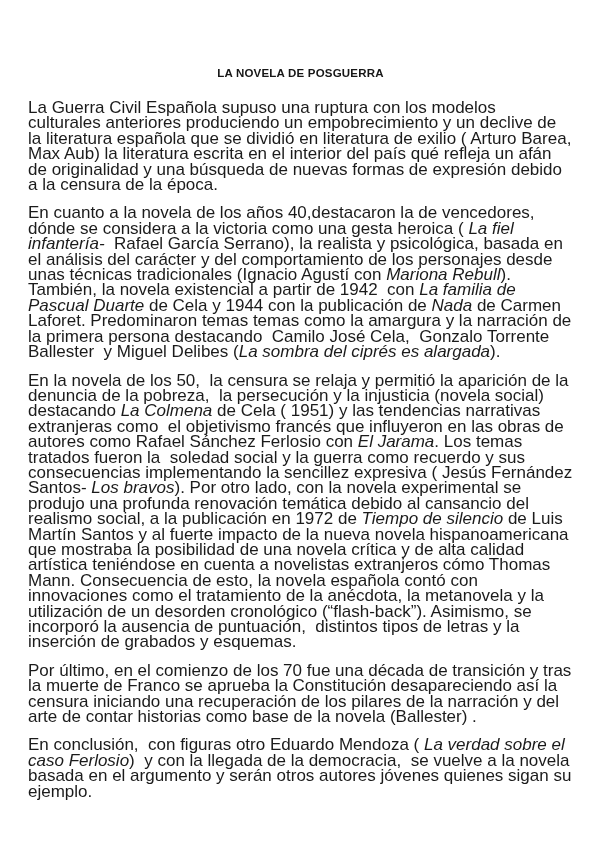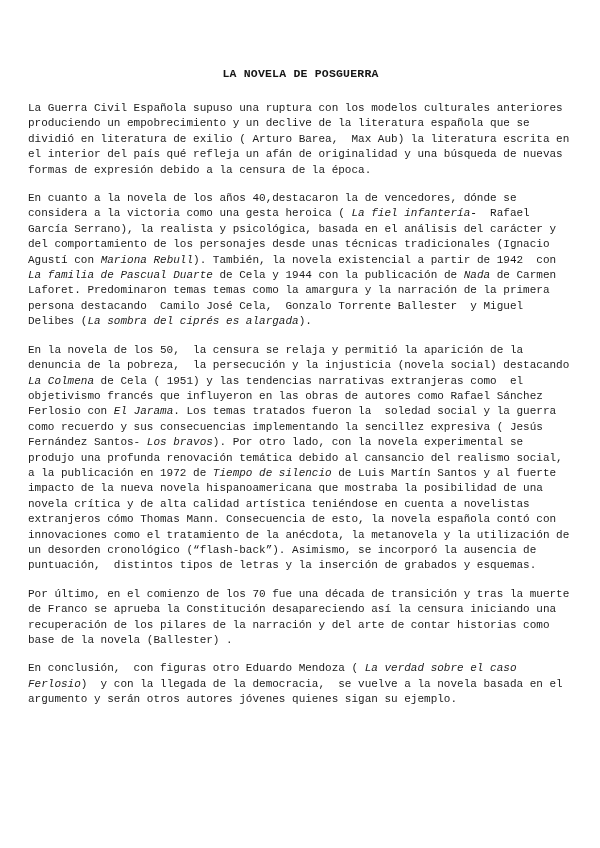--- a/index.html
+++ b/index.html
@@ -13,32 +13,31 @@
     overflow: hidden;
     font-family: "Liberation Sans", sans-serif;
     color: #1b1b1b;
   }
   .page {
     box-sizing: border-box;
     width: 600px;
     height: 624px;
     padding: 67px 27px 0 28px;
     background: #ffffff;
-    font-family: Liberation Mono, monospace;
   }
   .title {
     font-size: 11.5px;
     font-weight: bold;
     text-align: center;
     margin: 0 0 21px 0;
     letter-spacing: 0.2px;
     color: #161616;
   }
   .body-text p.para {
-    font-size: 11px;
+    font-size: 17px;
     line-height: 15.4px;
     margin: 0 0 13px 0;
     text-align: left;
     white-space: pre-wrap;
     color: #1b1b1b;
   }
   .para em {
     font-style: italic;
   }
 </style>

